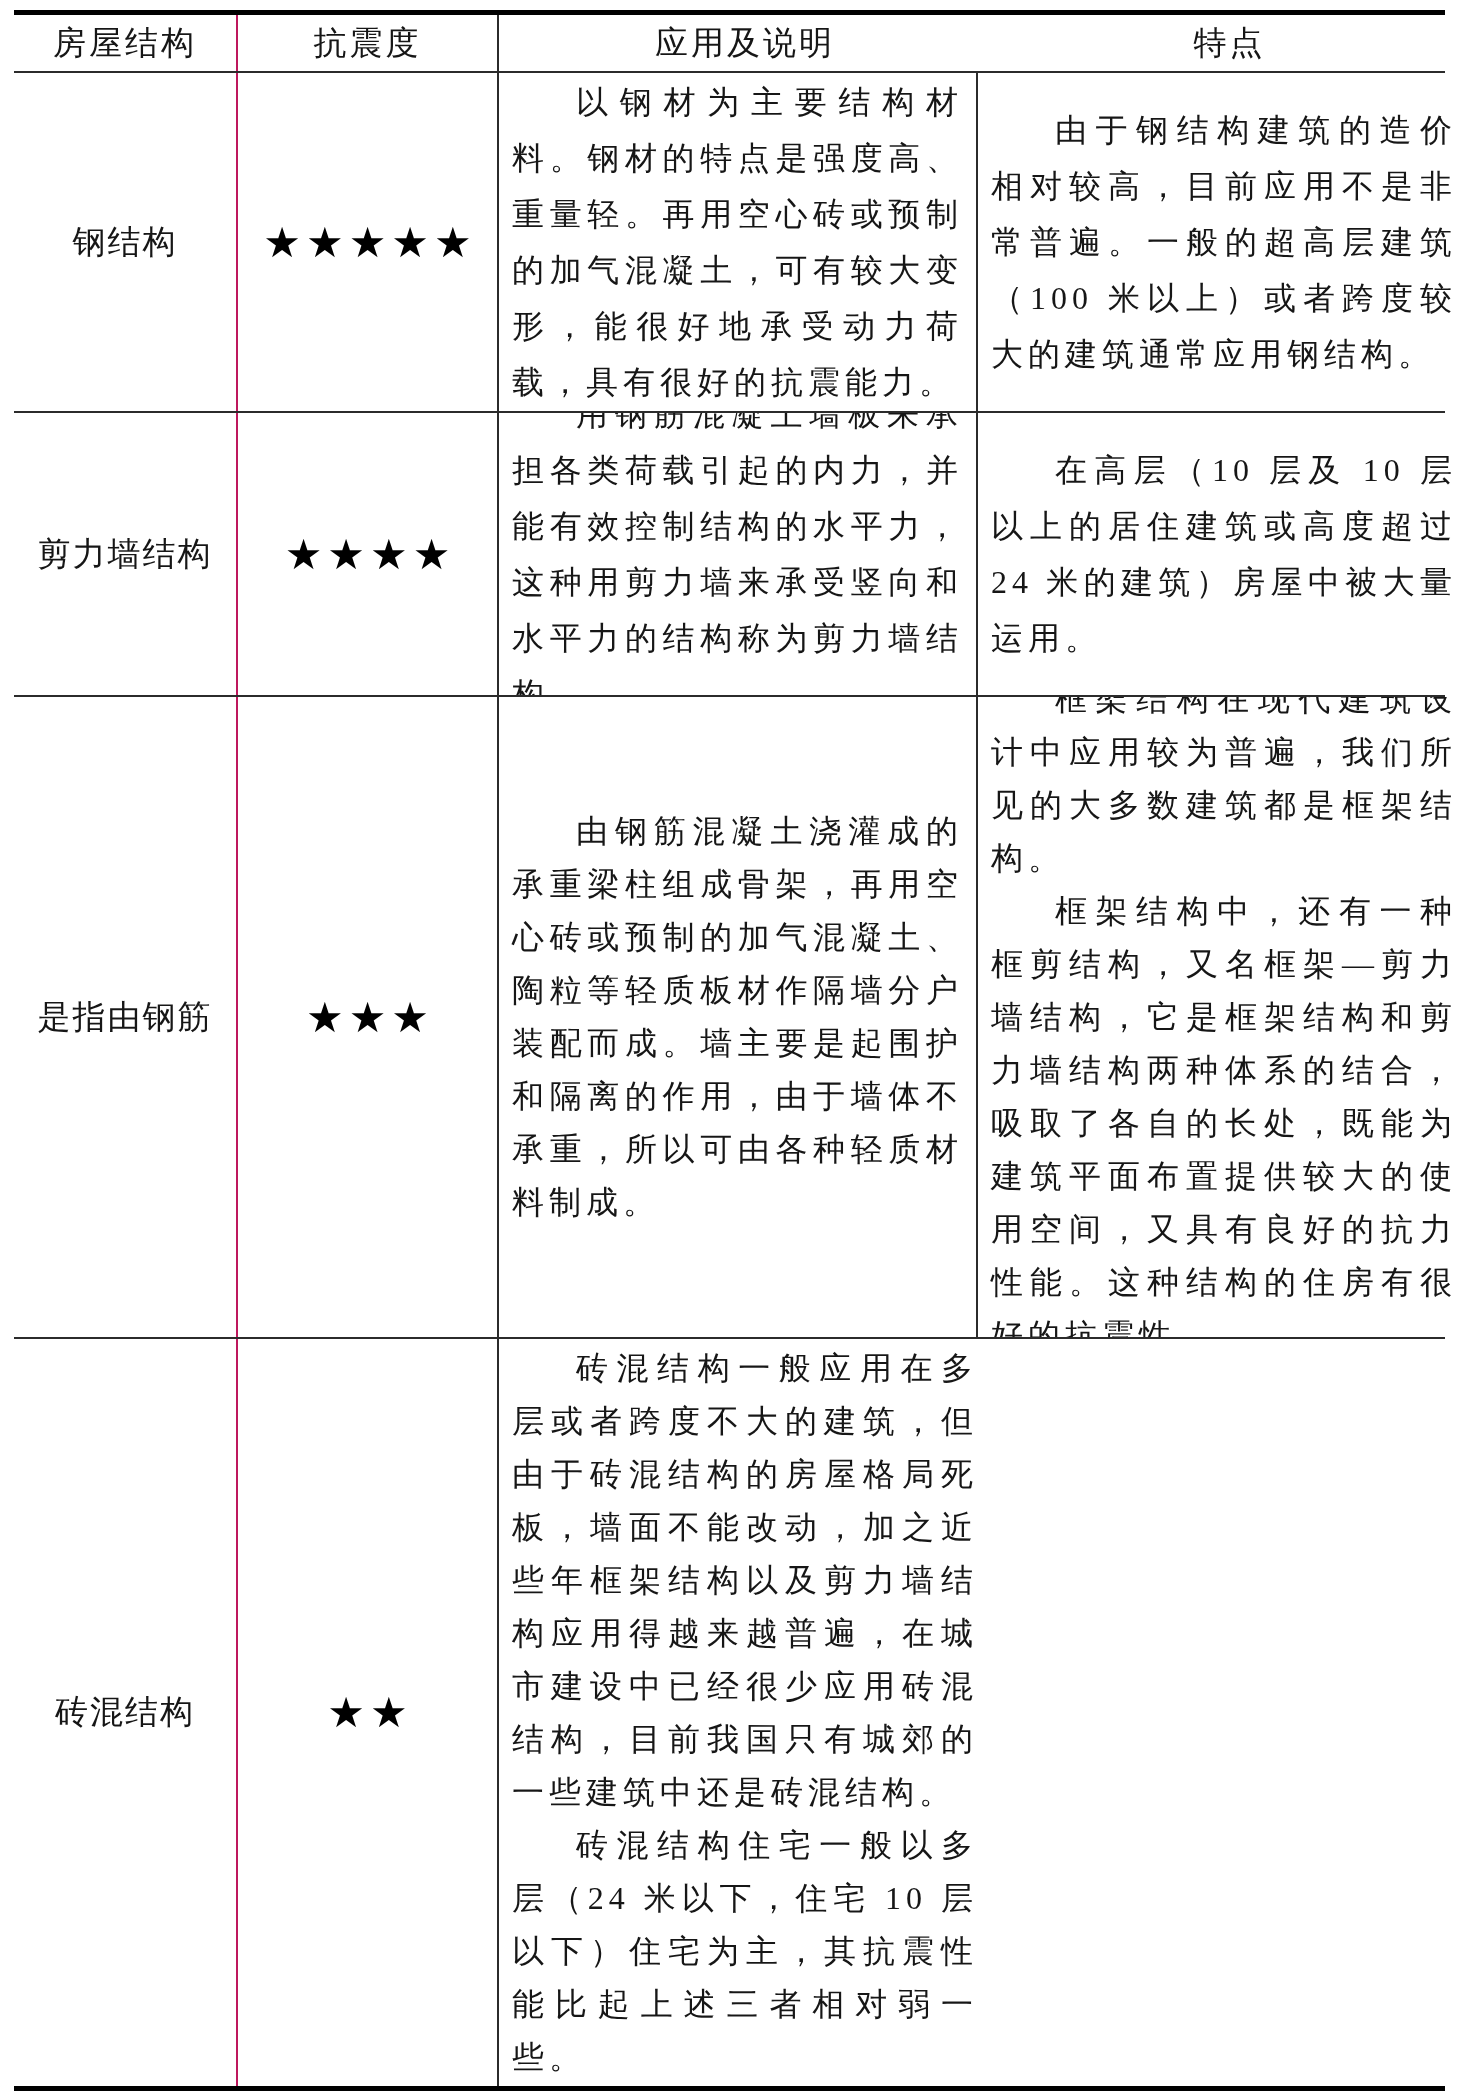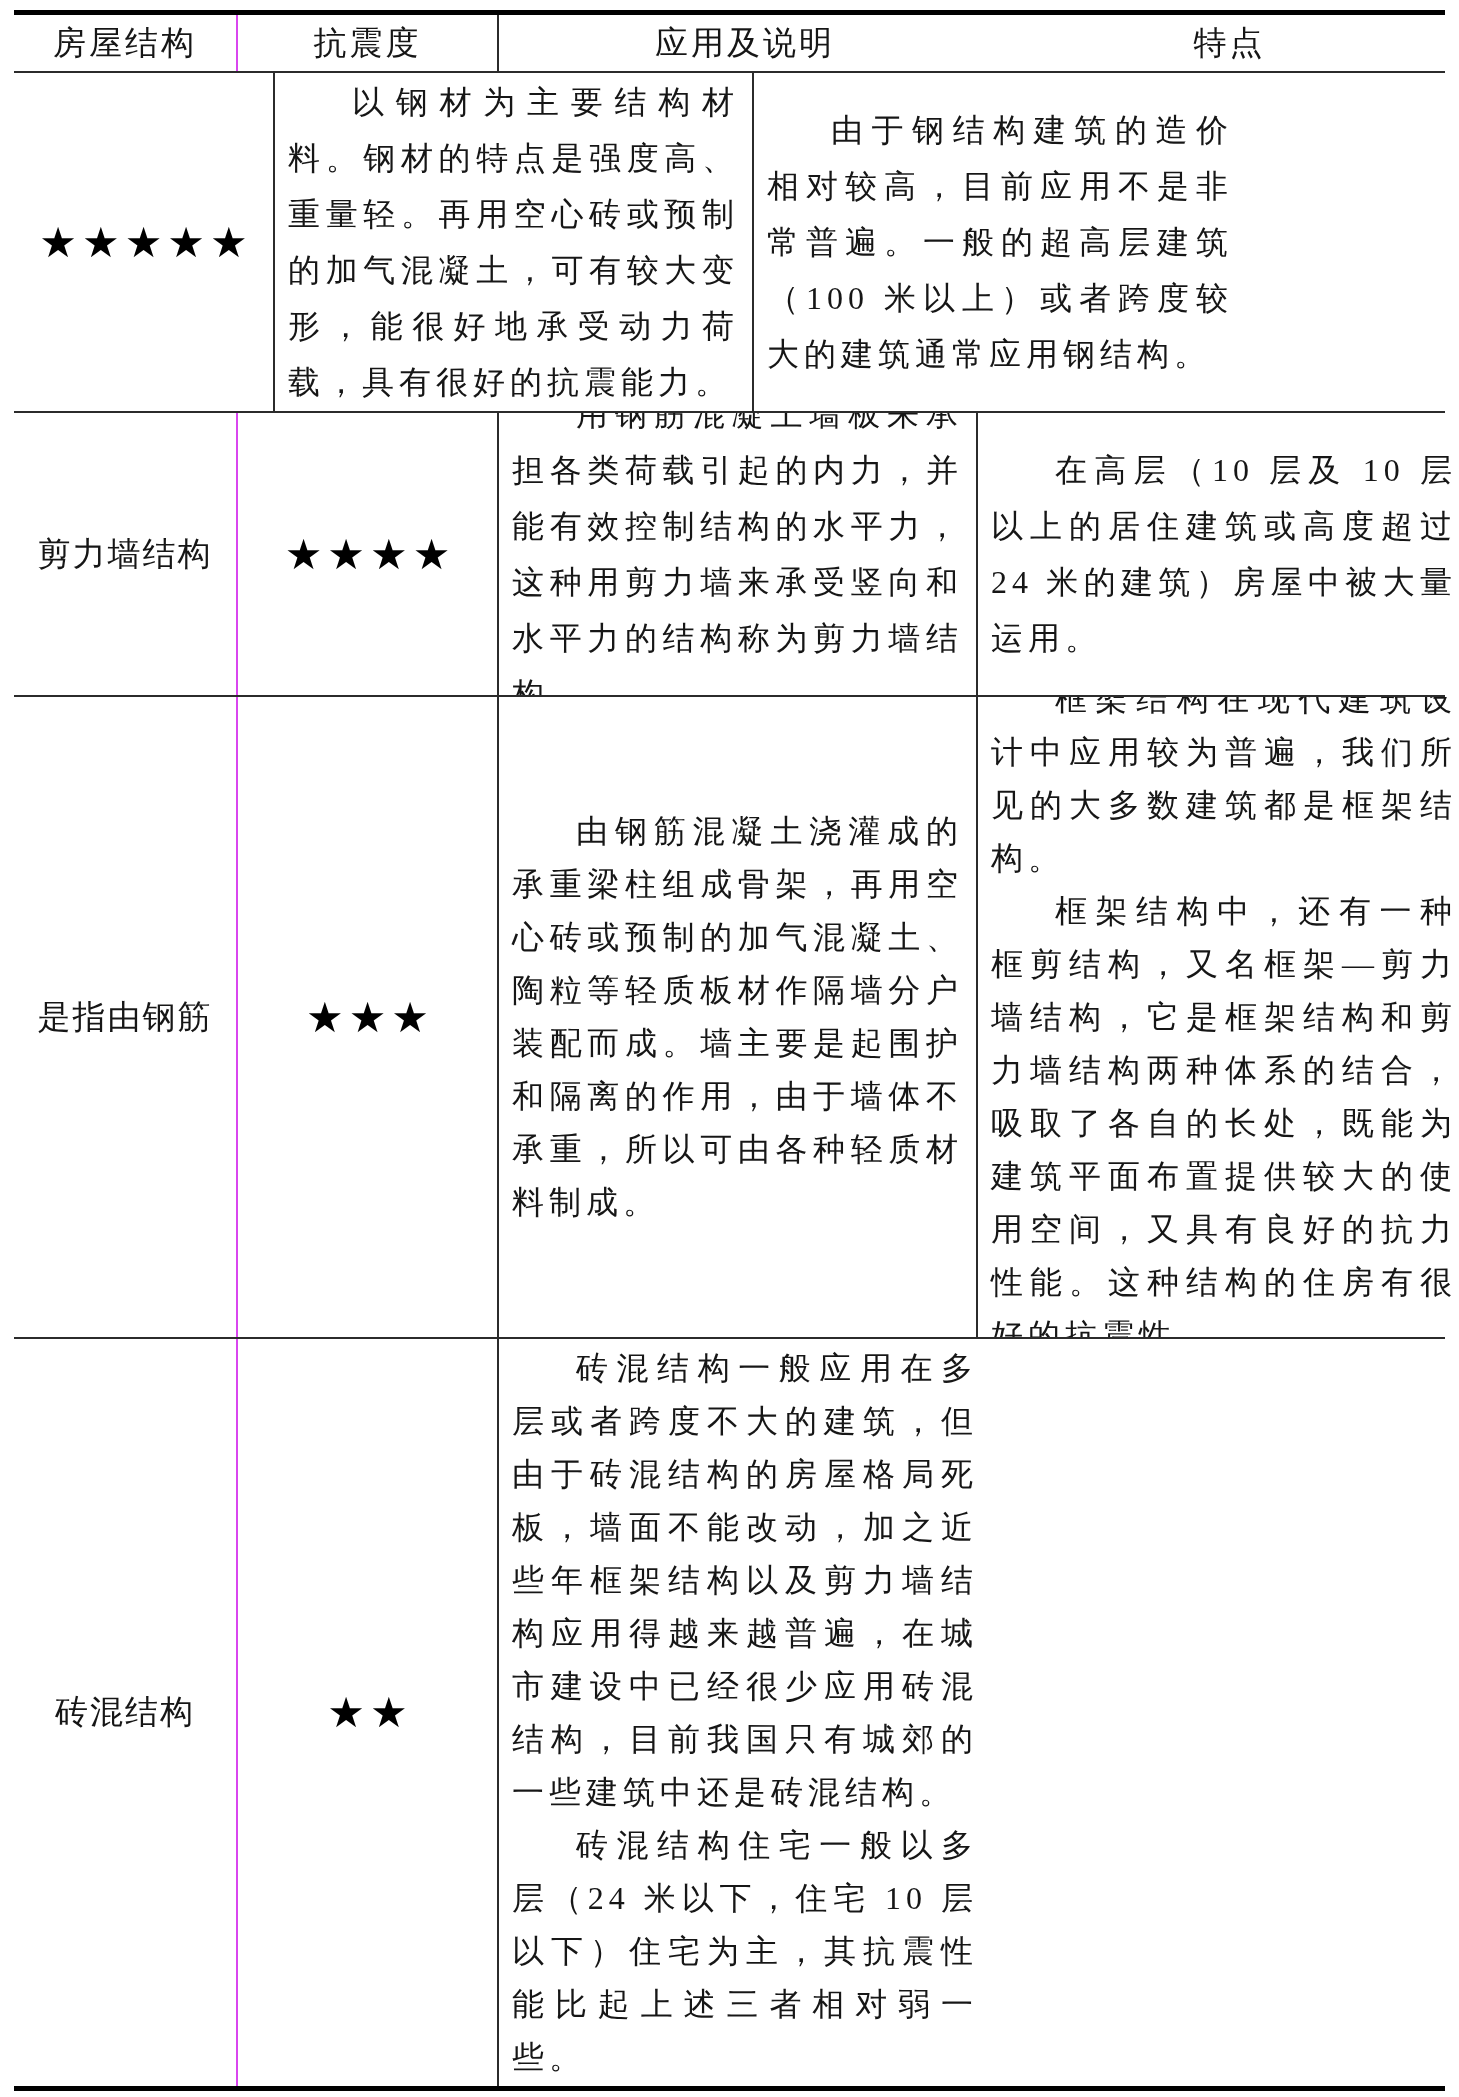--- a/index.html
+++ b/index.html
@@ -18,21 +18,21 @@
     width: 1431px;
     border-top: 5px solid #000;
     border-bottom: 5px solid #000;
   }
   .row {
     display: flex;
     border-bottom: 2px solid #2b2b2b;
   }
   .row:last-child { border-bottom: none; }
   .c { flex: none; overflow: hidden; }
-  .c1 { width: 224px; border-right: 2px solid #d946ef; }
+  .c1 { width: 224px; border-right: 2px solid #be185d; }
   .c2 { width: 261px; border-right: 2px solid #2b2b2b; }
   .c3 { width: 479px; border-right: 2px solid #2b2b2b; }
   .c4 { width: 492px; }
 
   .hdr { height: 58px; }
   .hcell {
     display: flex; align-items: center; justify-content: center;
     font-size: 33px; letter-spacing: 3px;
   }
 
@@ -72,20 +72,21 @@
 <div class="tbl">
 
   <div class="row hdr">
     <div class="c c1 hcell">房屋结构</div>
     <div class="c c2 hcell">抗震度</div>
     <div class="c c4 hcell">应用及说明</div>
     <div class="c c3 hcell">特点</div>
   </div>
 
   <div class="row r1">
+    <div class="c c1 namec">钢结构</div>
     <div class="c c2 starsc">★★★★★</div>
     <div class="c c3 textc">
       <p>以钢材为主要结构材料。钢材的特点是强度高、重量轻。再用空心砖或预制的加气混凝土，可有较大变形，能很好地承受动力荷载，具有很好的抗震能力。</p>
     </div>
     <div class="c c4 textc">
       <p>由于钢结构建筑的造价相对较高，目前应用不是非常普遍。一般的超高层建筑（100 米以上）或者跨度较大的建筑通常应用钢结构。</p>
     </div>
   </div>
 
   <div class="row r2">

